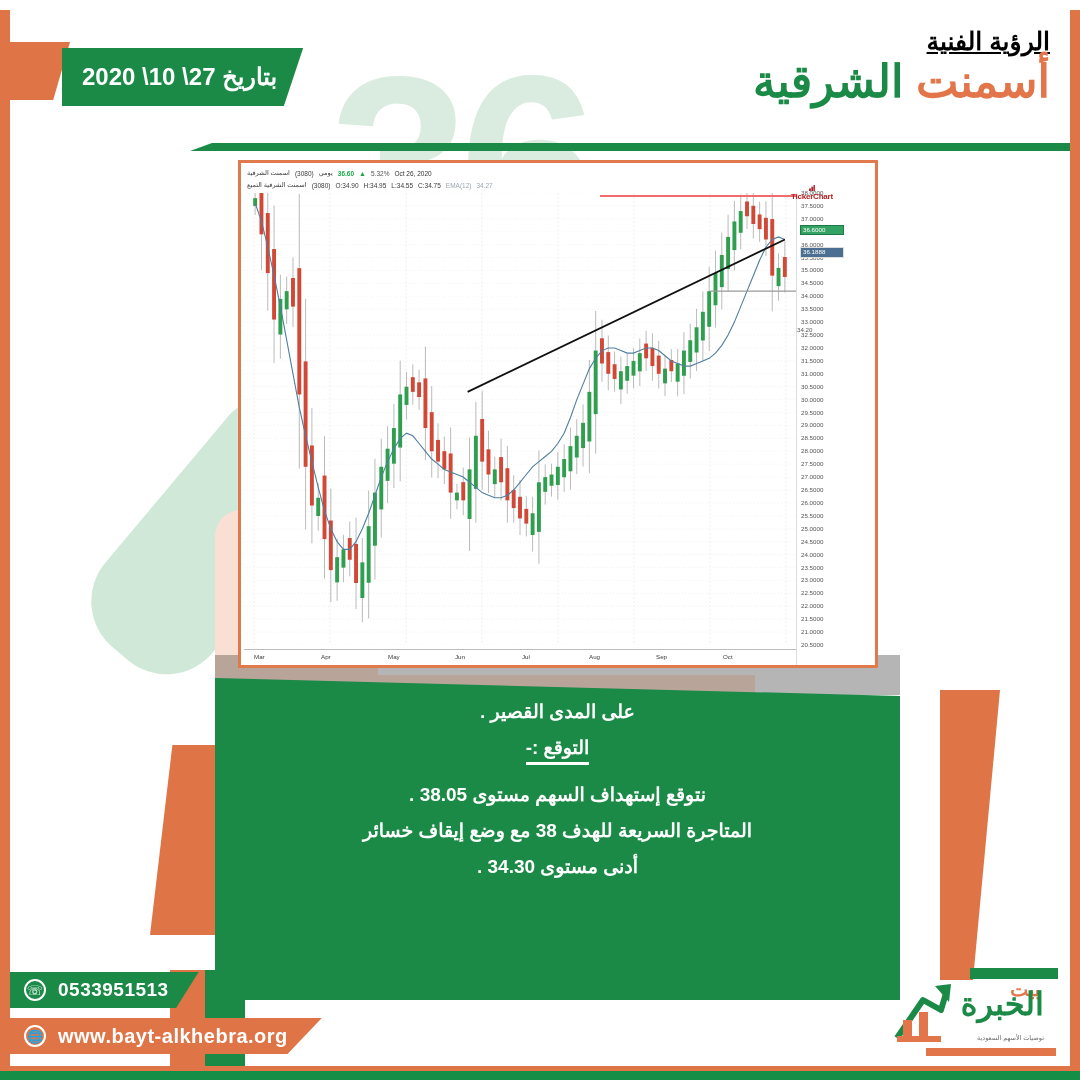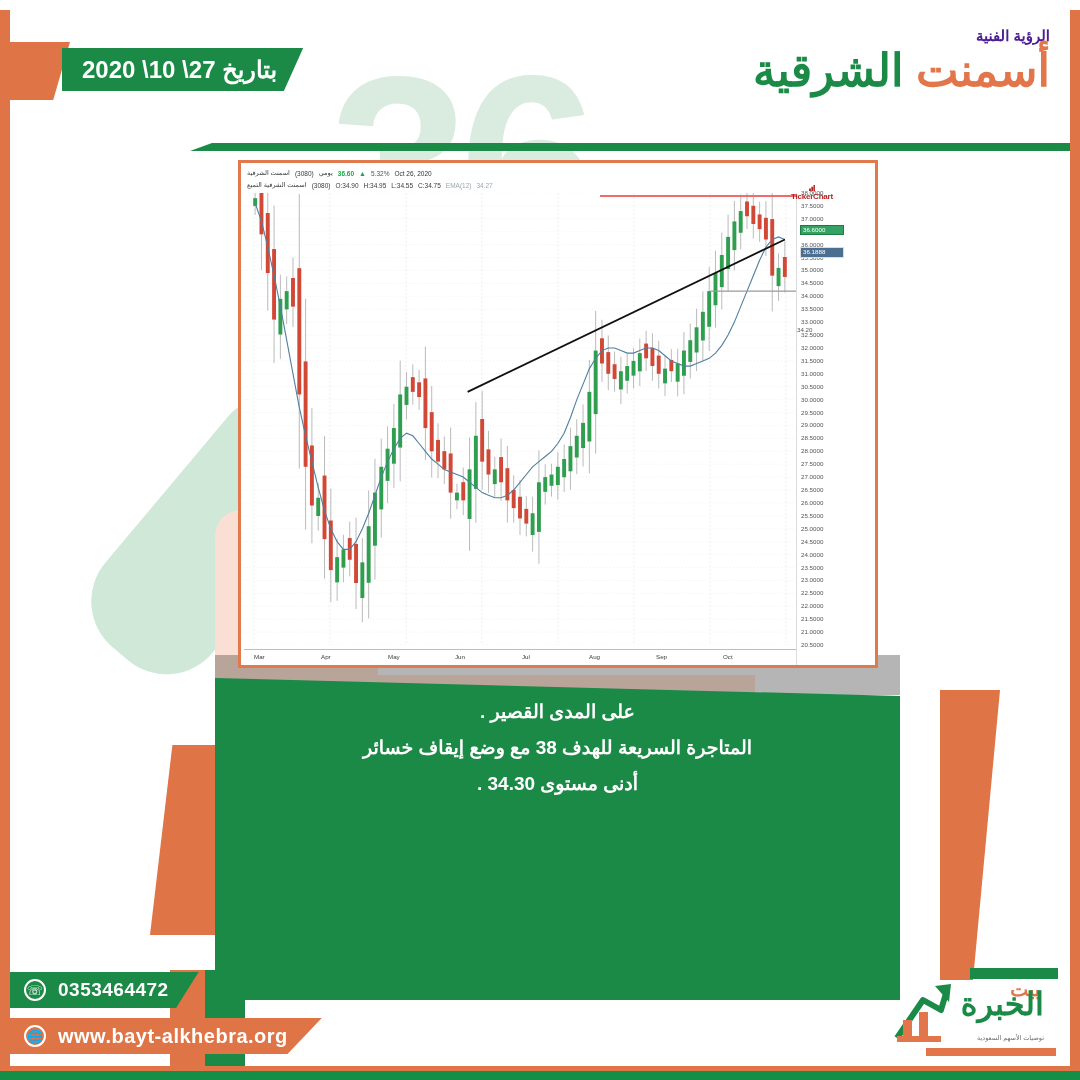--- a/index.html
+++ b/index.html
@@ -32,38 +32,39 @@
 
   
   #header-orange-tab {
     position: absolute; left: 10px; top: 42px;
     width: 60px; height: 58px;
     background: #df7447;
     clip-path: polygon(0 0, 100% 0, 72% 100%, 0 100%);
   }
   #date-badge {
     position: absolute; left: 62px; top: 48px;
-    height: 43px;
+    height: 58px;
     background: #1a8a46;
     padding: 0 26px 0 20px;
     display: flex; align-items: center;
     clip-path: polygon(0 0, 100% 0, 92% 100%, 0% 100%);
   }
   #date-badge span {
     color: #ffffff; font-size: 24px; font-weight: bold;
     direction: rtl; white-space: nowrap; letter-spacing: 0px;
   }
 
   #header-titles {
     position: absolute; right: 30px; top: 28px;
     text-align: right; direction: rtl;
   }
   #header-kicker {
-    color: #4c1d95; font-size: 15px; font-weight: bold; line-height: 1.1;
+    color: #000000; font-size: 25px; font-weight: bold; line-height: 1.1;
     margin-bottom: 1px;
+    text-decoration: underline;
   }
   #header-main-title {
     font-size: 45px; font-weight: bold; line-height: 1.12; white-space: nowrap;
   }
   .t-green { color: #1a8a46; margin-left: 24px; }
   .t-orange { color: #e2764a; }
 
   #header-green-rule {
     position: absolute; right: 10px; top: 143px; width: 880px; height: 8px;
     background: #1a8a46;
@@ -611,30 +612,34 @@
         <div class="x-tick" style="left: 412px;">Sep</div>
         <div class="x-tick" style="left: 479px;">Oct</div>
       </div>
   </div>
 </div>
 
 <div id="analysis-orange-wedge"></div>
 <div id="analysis-orange-wedge-r"></div>
 <div id="analysis-panel">
   <div class="an-line">على المدى القصير .</div>
+  <div class="an-head-wrap">
+    <div class="an-head">التوقع :-</div>
+  </div>
+  <div class="an-line">نتوقع إستهداف السهم مستوى 38.05 .</div>
   <div class="an-line">المتاجرة السريعة للهدف 38 مع وضع إيقاف خسائر</div>
   <div class="an-line">أدنى مستوى 34.30 .</div>
 </div>
 
 <div id="footer-sidebars"></div>
 <div id="footer-sidebars2"></div>
 
 <div id="footer-whatsapp">
   <span class="circle-icon">☏</span>
-  <span class="footer-text">0353464472</span>
+  <span class="footer-text">0533951513</span>
 </div>
 <div id="footer-website">
   <span class="circle-icon">🌐</span>
   <span class="footer-text small">www.bayt-alkhebra.org</span>
 </div>
 
 <div id="brand-logo">
   <div id="brand-green-bar"></div>
   <svg style="position:absolute;left:6px;top:10px" width="70" height="70" viewBox="0 0 70 70">
     <path d="M8 62 L34 24 L52 34 L58 14" fill="none" stroke="#1a8a46" stroke-width="6" stroke-linejoin="round"></path>

